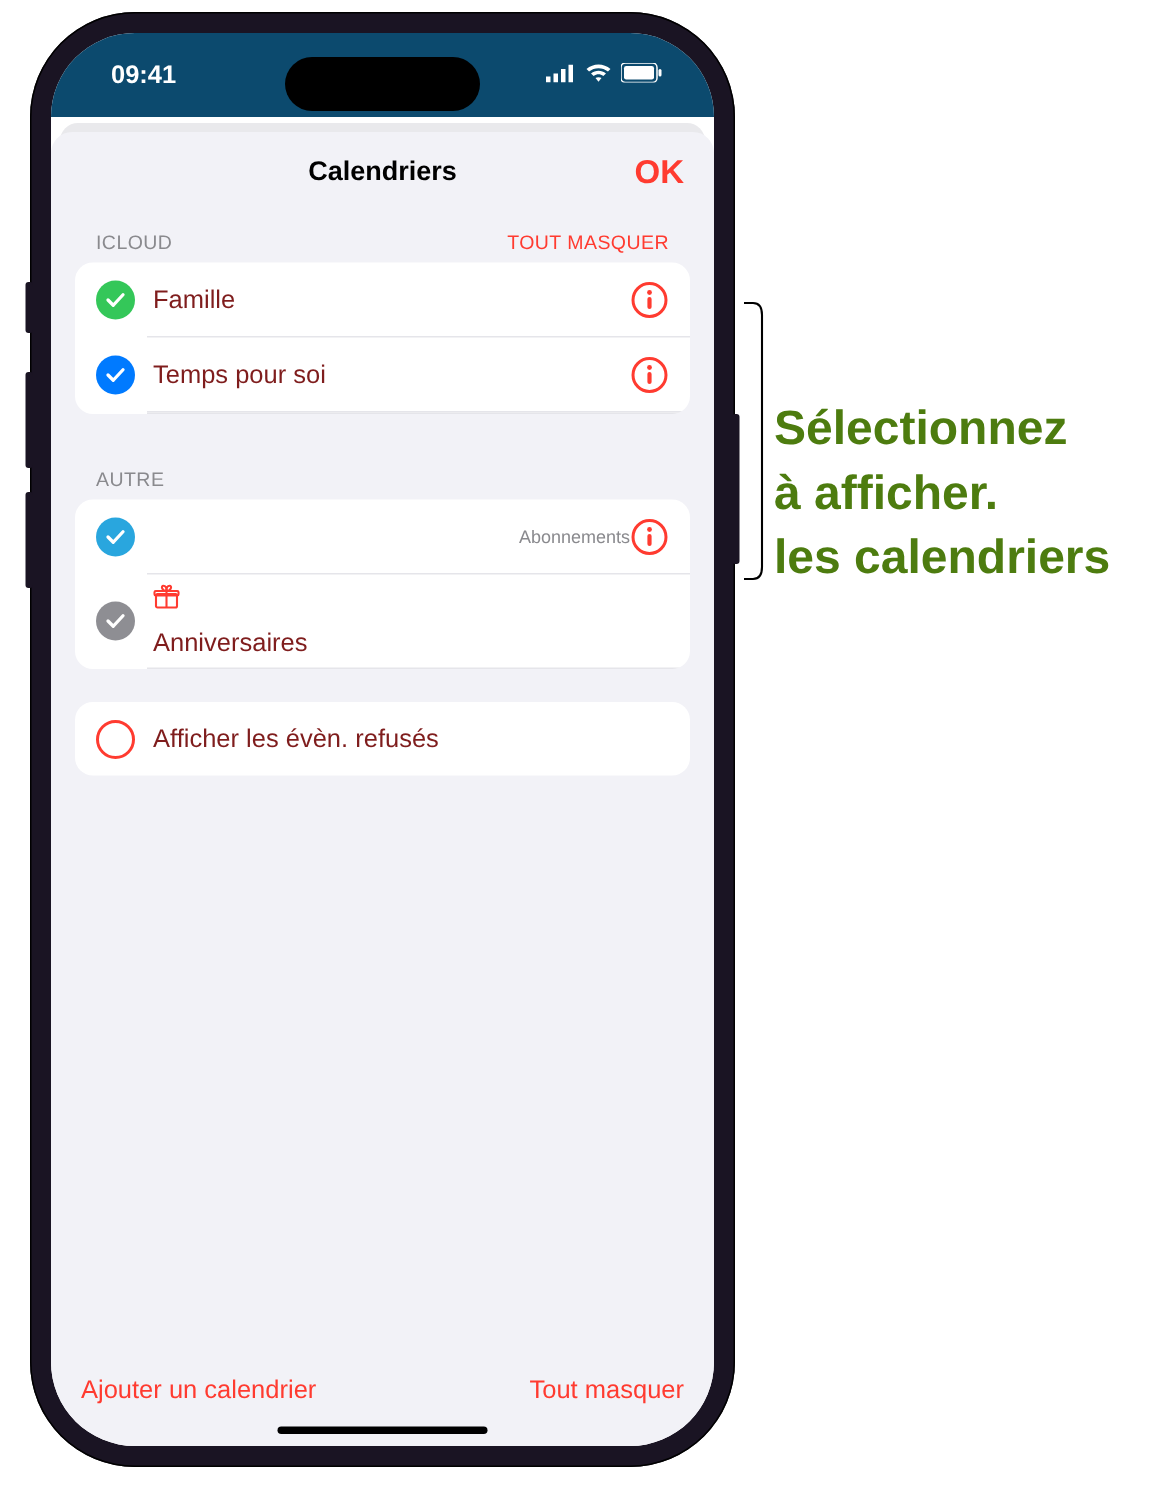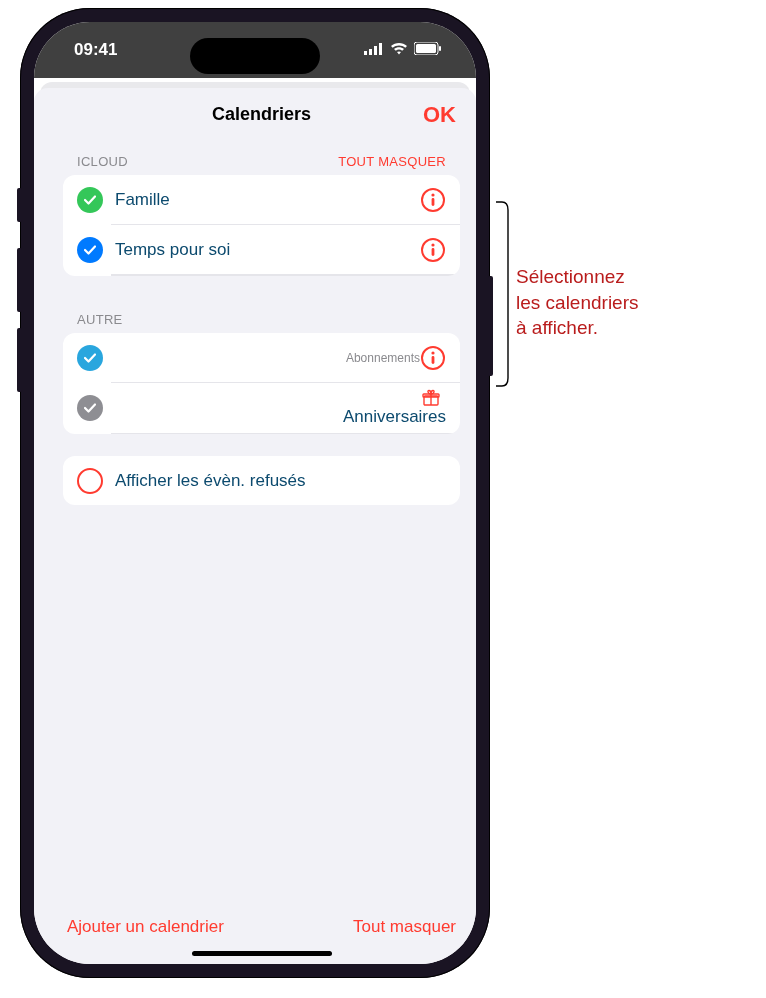--- a/index.html
+++ b/index.html
@@ -41,21 +41,21 @@
     background: #000;
     border-radius: 20px;
     z-index: 10;
   }
   .status-bar {
     height: 56px;
     display: flex;
     justify-content: space-between;
     align-items: center;
     padding: 0 34px 0 40px;
-    background: #404040;
+    background: #0c4a6e;
     color: #fff;
     font-size: 17px;
     font-weight: 600;
     flex-shrink: 0;
   }
   .status-right { display: flex; align-items: center; gap: 6px; }
   .peek {
     height: 22px;
     background: #e9e9ec;
     border-bottom: 1px solid #ddd;
@@ -69,21 +69,20 @@
   .sheet {
     flex: 1;
     background: #f2f2f7;
     border-radius: 14px 14px 0 0;
     margin-top: -12px;
     position: relative;
     z-index: 1;
     display: flex;
     flex-direction: column;
     overflow: hidden;
-    padding-left: 13px;
   }
   .sheet-header {
     display: flex;
     align-items: center;
     justify-content: center;
     height: 52px;
     position: relative;
     flex-shrink: 0;
   }
   .sheet-title {
@@ -147,35 +146,35 @@
     border: 2px solid #ff3b30;
   }
   .check svg { width: 14px; height: 14px; }
   .row-text {
     margin-left: 12px;
     flex: 1;
     display: flex;
     flex-direction: column;
     justify-content: center;
   }
-  .row-label { font-size: 17px; color: #0c4a6e; }
+  .row-label { font-size: 17px; color: #7f1d1d; }
   .row-sub { font-size: 12px; color: #8a8a8e; margin-top: 1px; text-align: right; }
   .info-btn {
     width: 26px;
     height: 26px;
     flex-shrink: 0;
   }
   .gift-icon {
     width: 18px;
     height: 18px;
     margin-right: 6px;
     flex-shrink: 0;
     color: #ff3b30;
   }
-  .row-text.with-icon { align-items: flex-end; }
+  .row-text.with-icon { align-items: flex-start; gap: 12px; }
   .row-text.with-icon .row-label { flex: 1; }
   .footer {
     display: flex;
     justify-content: space-between;
     align-items: center;
     padding: 14px 20px 10px 20px;
     color: #ff3b30;
     font-size: 17px;
     flex-shrink: 0;
     text-align: right;
@@ -194,24 +193,24 @@
     border-radius: 2px;
   }
   .side-btn.b1 { left: -3px; top: 180px; width: 5px; height: 34px; }
   .side-btn.b2 { left: -3px; top: 240px; width: 5px; height: 64px; }
   .side-btn.b3 { left: -3px; top: 320px; width: 5px; height: 64px; }
   .side-btn.b4 { right: -3px; top: 268px; width: 5px; height: 100px; }
   .annotation {
     position: absolute;
     left: 516px;
     top: 264px;
-    font-size: 19px;
+    font-size: 32px;
     line-height: 1.35;
-    color: #b91c1c;
-    font-weight: 400;
+    color: #4d7c0f;
+    font-weight: 700;
   }
   .bracket {
     position: absolute;
     left: 496px;
     top: 200px;
     width: 14px;
     height: 188px;
   }
   .bracket svg { width: 100%; height: 100%; overflow: visible; }
 </style>
@@ -372,15 +371,15 @@
   </div>
 </div>
 
 <div class="bracket">
   <svg viewBox="0 0 14 188">
       <path d="M0 2 H6 Q12 2 12 10 V178 Q12 186 6 186 H0" stroke="#000" stroke-width="1.4" fill="none"></path>
     </svg>
 </div>
 <div class="annotation">
   <div>Sélectionnez</div>
+  <div>à afficher.</div>
   <div>les calendriers</div>
-  <div>à afficher.</div>
 </div>
 
 </body></html>

